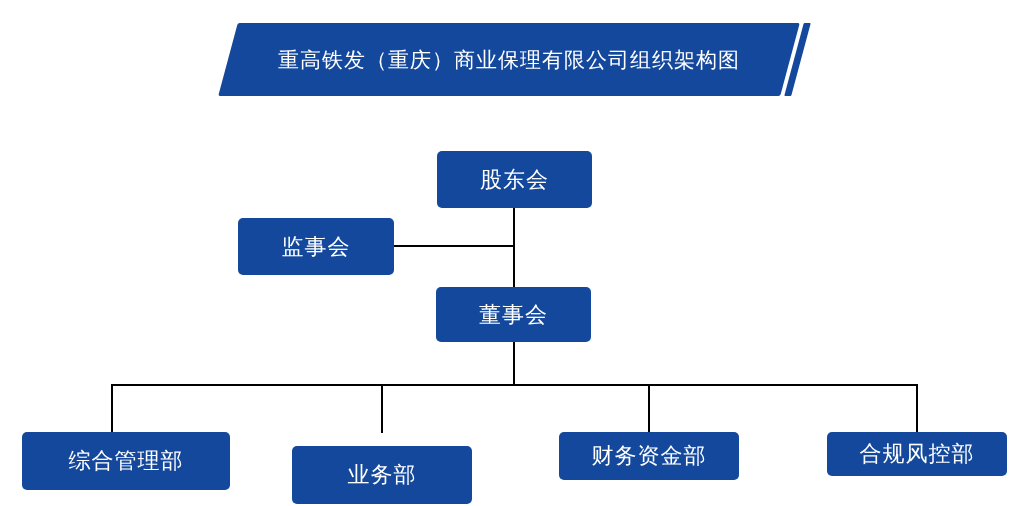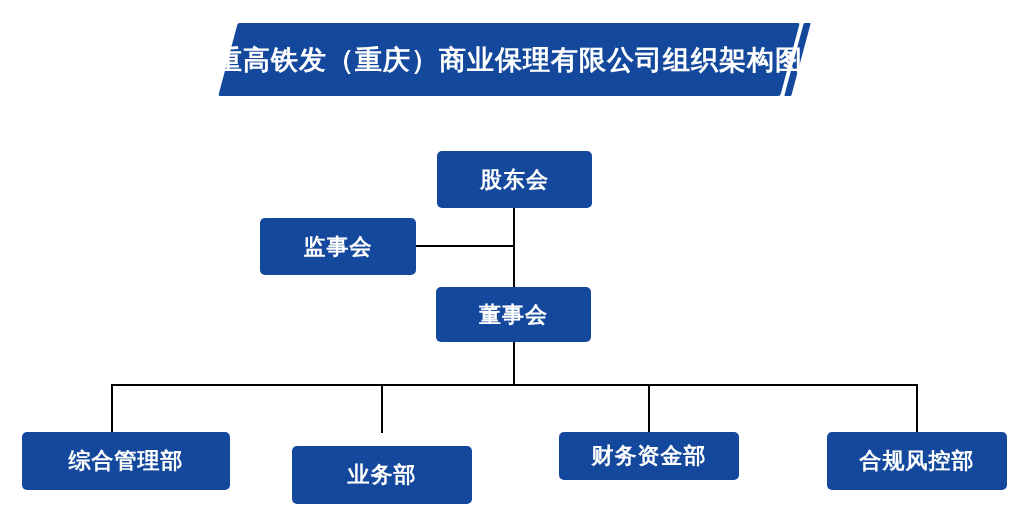--- a/index.html
+++ b/index.html
@@ -27,50 +27,50 @@
   .banner-stripe{
     position:absolute;left:794px;top:23px;width:7px;height:73px;
     background:var(--primary-blue);
     transform:skewX(-15deg);
     border-radius:1px;
   }
   .banner-text{
     position:absolute;left:228px;top:23px;width:562px;height:73px;
     display:flex;align-items:center;justify-content:center;
     color:var(--text-white);
-    font-size:27px;font-weight:700;letter-spacing:1px;
+    font-size:21px;font-weight:400;letter-spacing:1px;
     white-space:nowrap;
   }
   
   .line{position:absolute;background:var(--line-black);}
   .ln-shareholders-board{left:513px;top:207px;width:2px;height:81px;}
   .ln-supervisory{left:393px;top:245px;width:121px;height:2px;}
   .ln-board-down{left:513px;top:341px;width:2px;height:45px;}
   .ln-departments{left:111px;top:384px;width:807px;height:2px;}
   .ln-drop-1{left:111px;top:384px;width:2px;height:49px;}
   .ln-drop-2{left:381px;top:384px;width:2px;height:49px;}
   .ln-drop-3{left:648px;top:384px;width:2px;height:49px;}
   .ln-drop-4{left:916px;top:384px;width:2px;height:49px;}
   
   .node{
     position:absolute;
     background:var(--primary-blue);
     color:var(--text-white);
     border-radius:5px;
     display:flex;align-items:center;justify-content:center;
-    font-size:22px;font-weight:700;letter-spacing:1px;
+    font-size:22px;font-weight:400;letter-spacing:1px;
     white-space:nowrap;
   }
   .node-shareholders{left:437px;top:151px;width:155px;height:57px;}
-  .node-supervisory{left:238px;top:218px;width:156px;height:57px;margin-left:22px;}
+  .node-supervisory{left:238px;top:218px;width:156px;height:57px;}
   .node-board{left:436px;top:287px;width:155px;height:55px;}
   .node-dept-1{left:22px;top:432px;width:208px;height:58px;}
   .node-dept-2{left:292px;top:446px;width:180px;height:58px;}
   .node-dept-3{left:559px;top:432px;width:180px;height:48px;}
-  .node-dept-4{left:827px;top:432px;width:180px;height:58px;}
+  .node-dept-4{left:827px;top:432px;width:180px;height:44px;}
 </style>
 </head>
 <body>
 
 <div class="stage">
 
   <div class="banner-bg"></div>
   <div class="banner-stripe"></div>
   <div class="banner-text">重高铁发（重庆）商业保理有限公司组织架构图</div>
 

